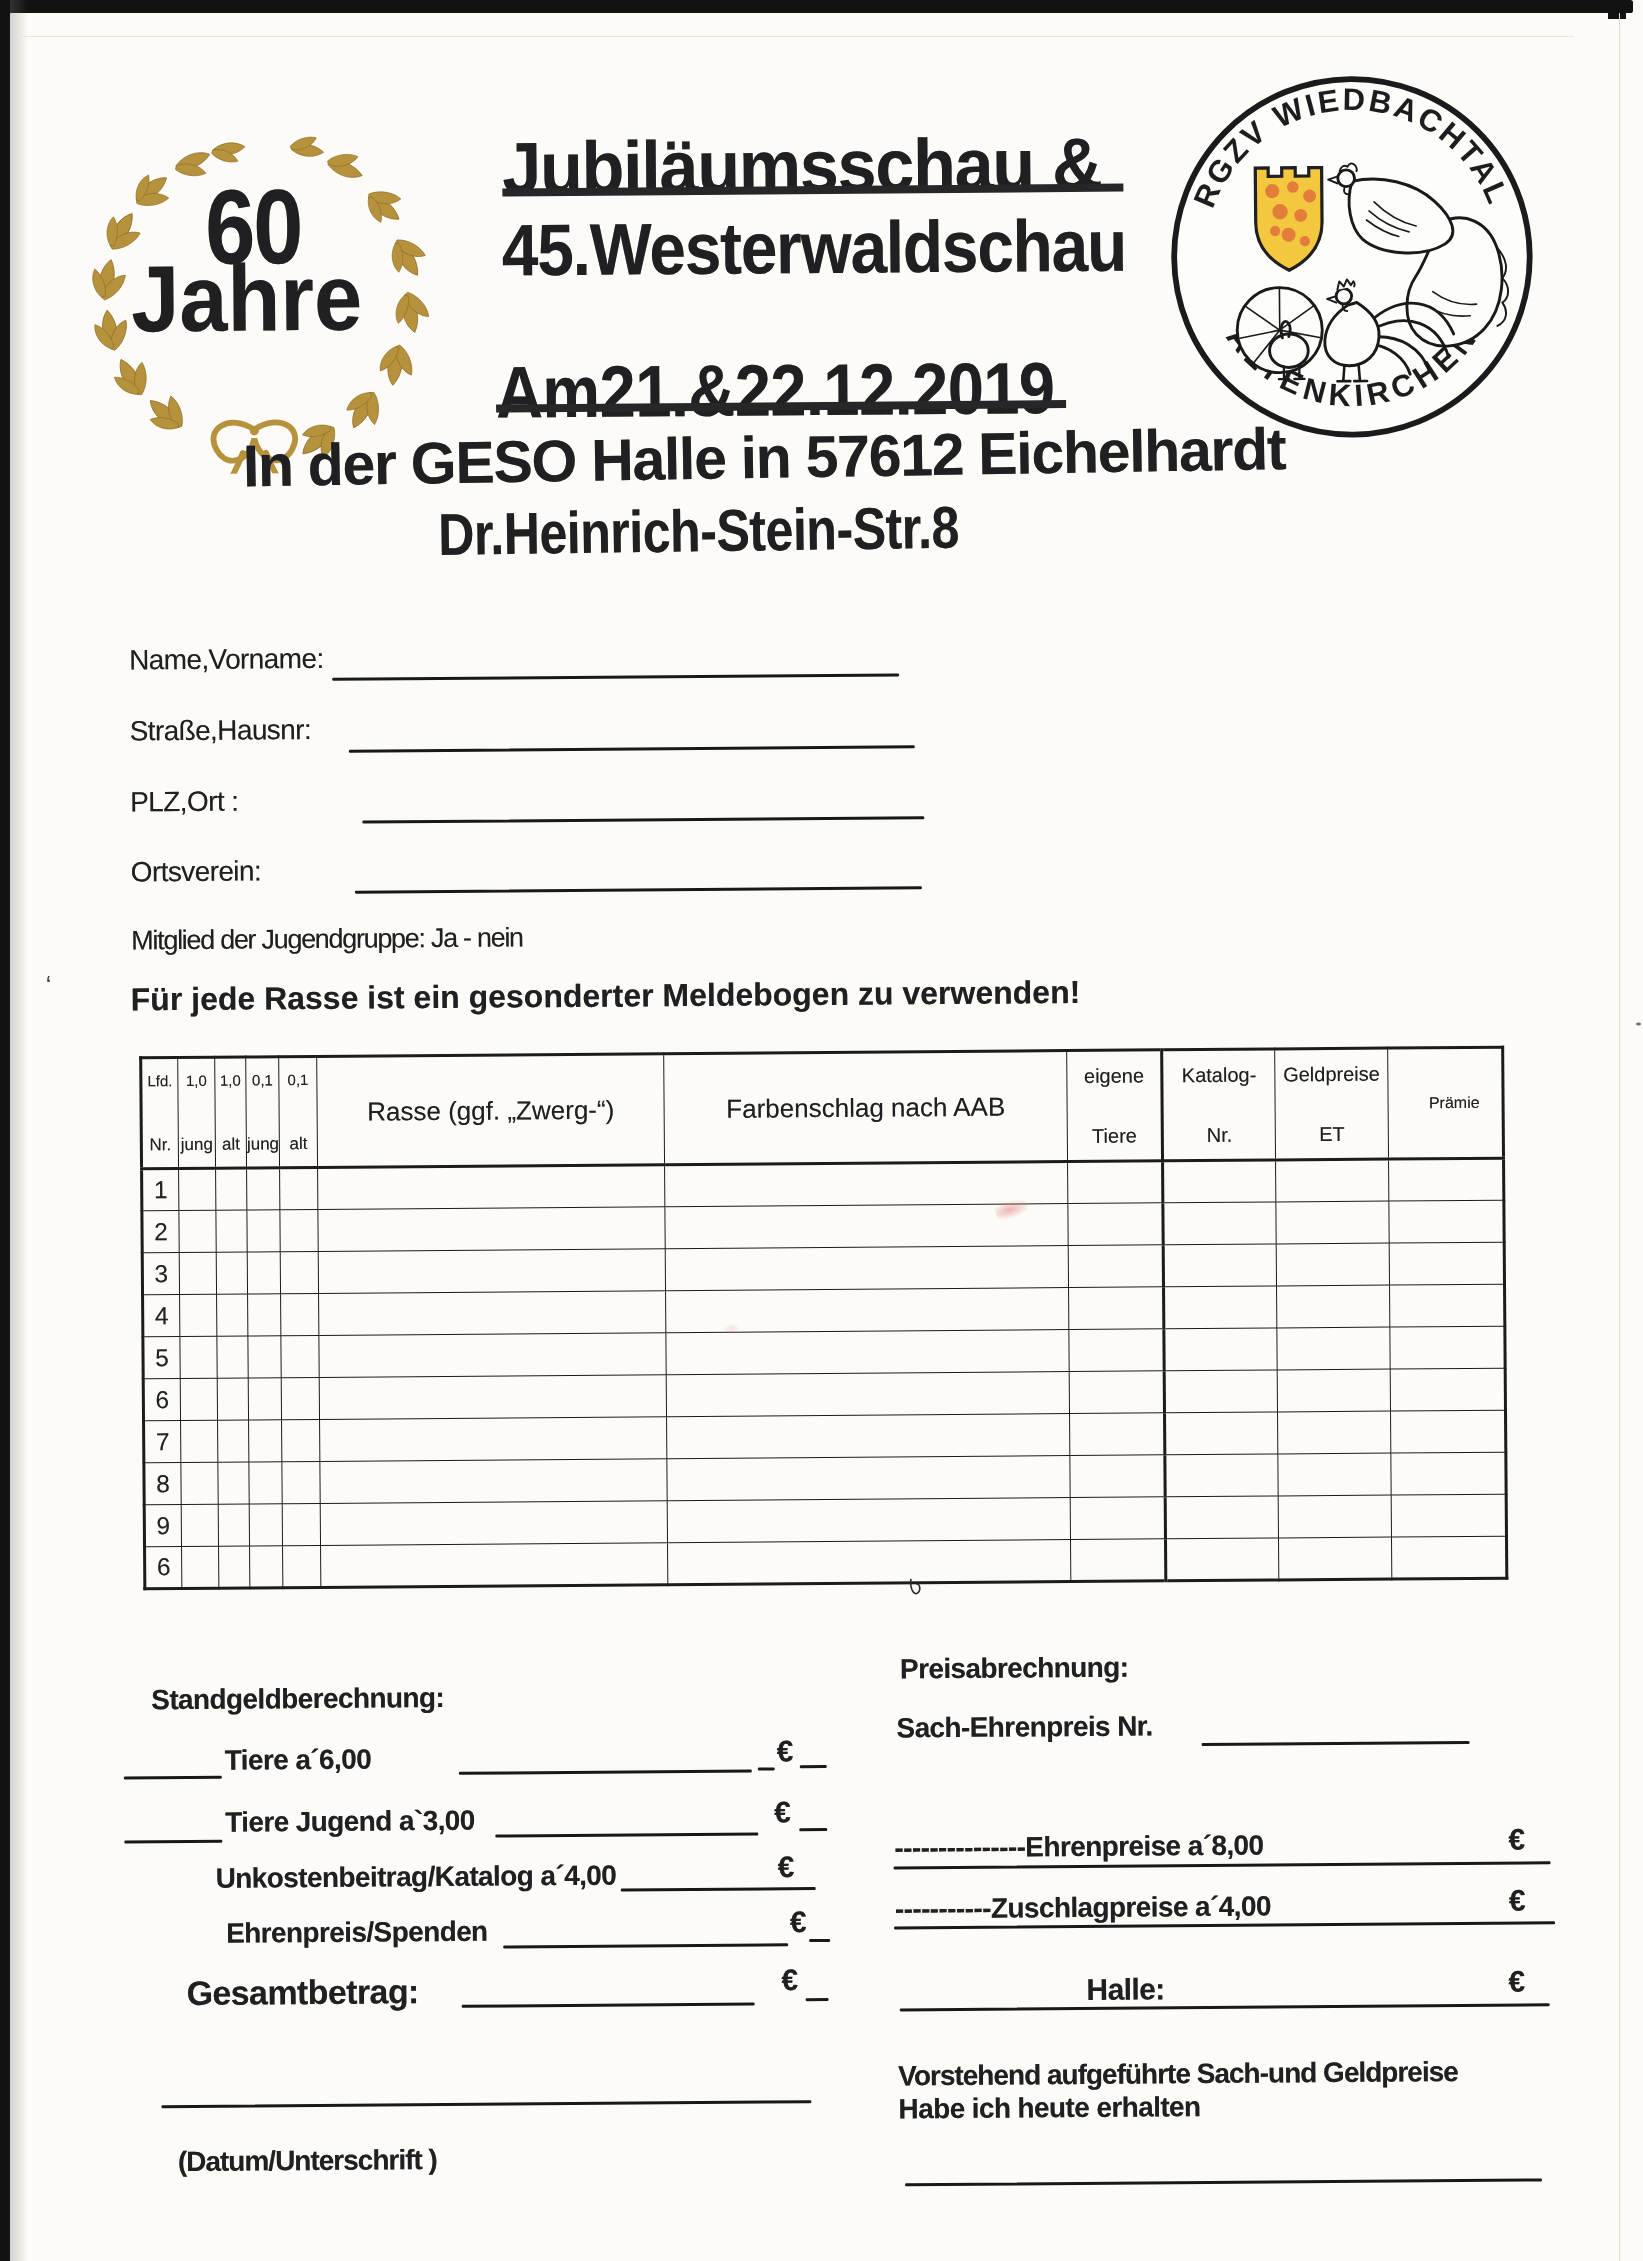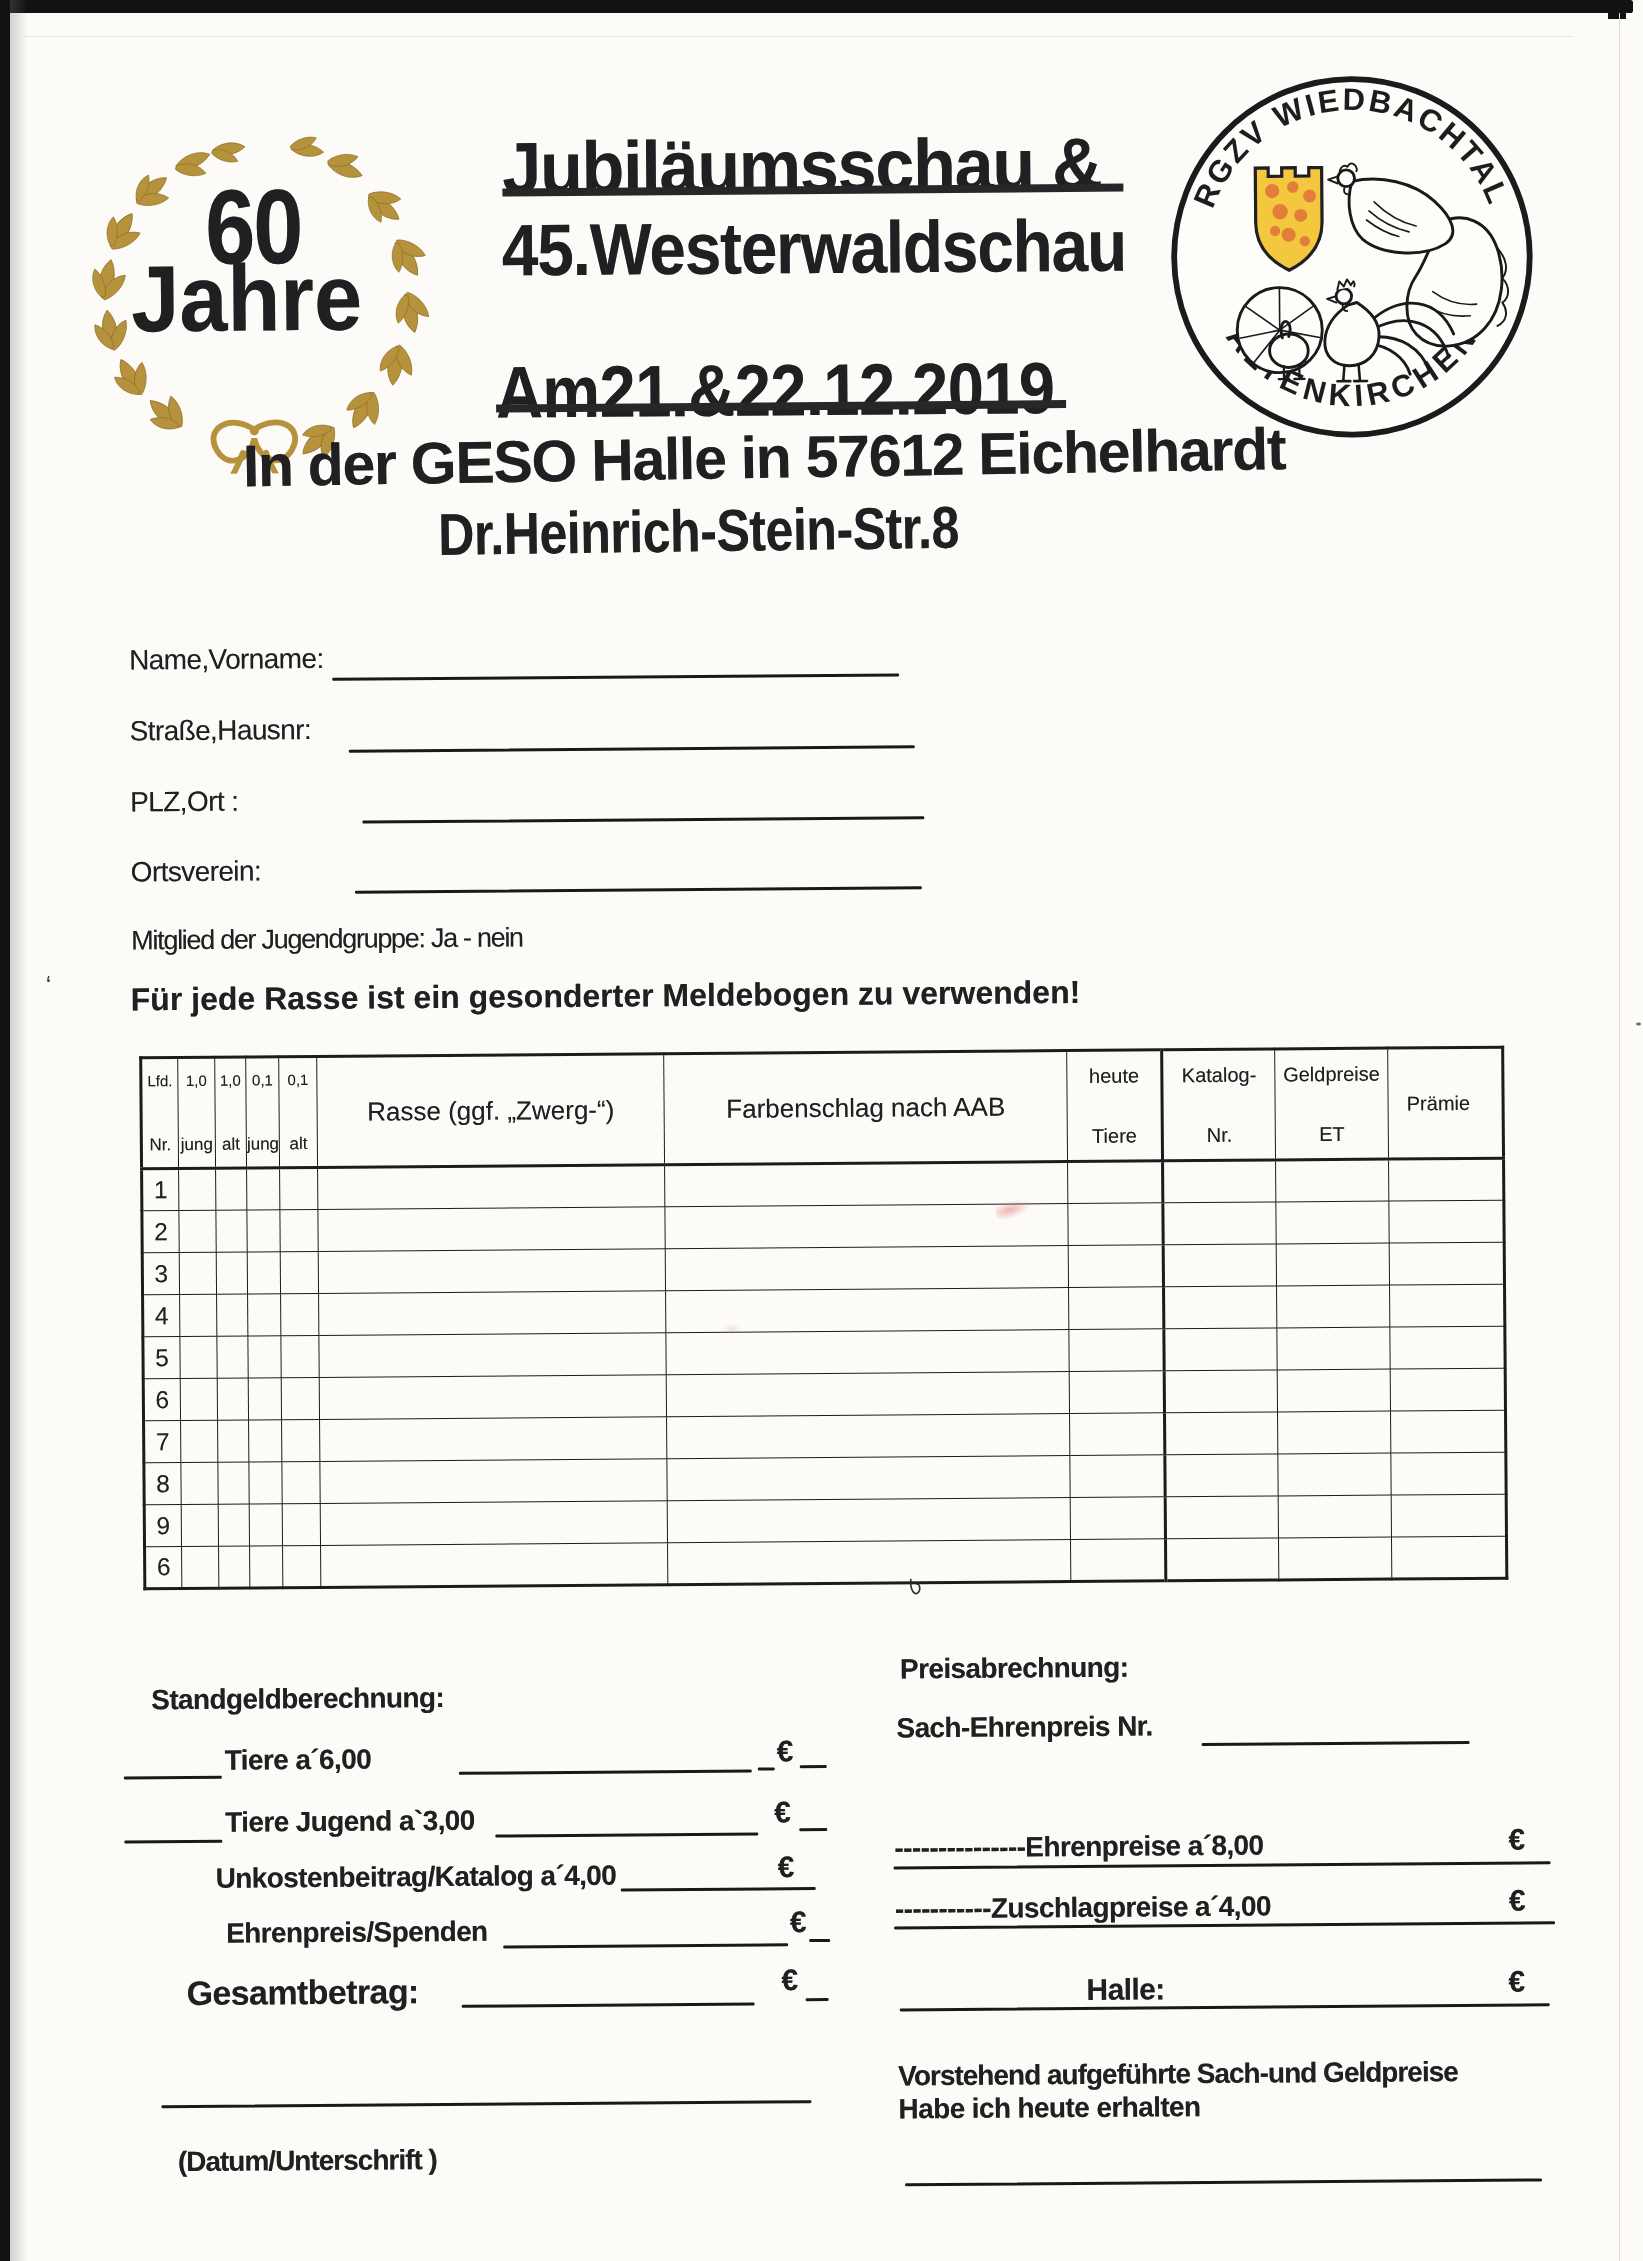--- a/index.html
+++ b/index.html
@@ -40,21 +40,21 @@
   table.entry thead th{border-bottom-width:3.9px;height:108px;padding:0;vertical-align:middle;font-weight:normal;}
   table.entry th:nth-child(8),table.entry td:nth-child(8){border-right-width:3.9px;}
   table.entry tbody tr{height:42px;}
   table.entry td{padding:0;}
   td.num{font-size:24.5px;text-align:center;color:#222;text-shadow:0 0 0.6px rgba(25,25,28,.4);}
   .stack{height:100%;display:flex;flex-direction:column;justify-content:space-between;
          align-items:center;padding:13px 0 11.6px;box-sizing:border-box;}
   .stack .l1{font-size:15px;} .stack .l2{font-size:17px;}
   .stack3 .l1,.stack3 .l2{font-size:20px;}
   .hsingle{font-size:26px;text-align:center;}
-  .hsingle2{font-size:20px;text-align:left;margin-left:18px;}
+  .hsingle2{font-size:16px;text-align:center;margin-left:18px;}
   
   .fee{font-size:28px;font-weight:bold;letter-spacing:-0.6px;}
   .fee-h{font-size:28px;font-weight:bold;letter-spacing:-0.6px;}
   .total{font-size:34px;font-weight:bold;letter-spacing:-0.6px;}
   .eur{font-size:30px;font-weight:bold;}
   .sig{font-size:28px;font-weight:bold;letter-spacing:-1px;}
   .thick{height:3.2px;}
   
   .smudge{position:absolute;left:994px;top:1202px;width:35px;height:17px;
           background:radial-gradient(ellipse at 40% 50%,rgba(225,120,118,.55),rgba(225,120,118,0) 72%);
@@ -294,21 +294,21 @@
               </div>
             </th>
           <th>
               <div class="hsingle ink">Rasse (ggf. „Zwerg-“)</div>
             </th>
           <th>
               <div class="hsingle ink">Farbenschlag nach AAB</div>
             </th>
           <th>
               <div class="stack stack3 ink">
-                <span class="l1">heute</span>
+                <span class="l1">eigene</span>
                 <span class="l2">Tiere</span>
               </div>
             </th>
           <th>
               <div class="stack stack3 ink">
                 <span class="l1">Katalog-</span>
                 <span class="l2">Nr.</span>
               </div>
             </th>
           <th>

